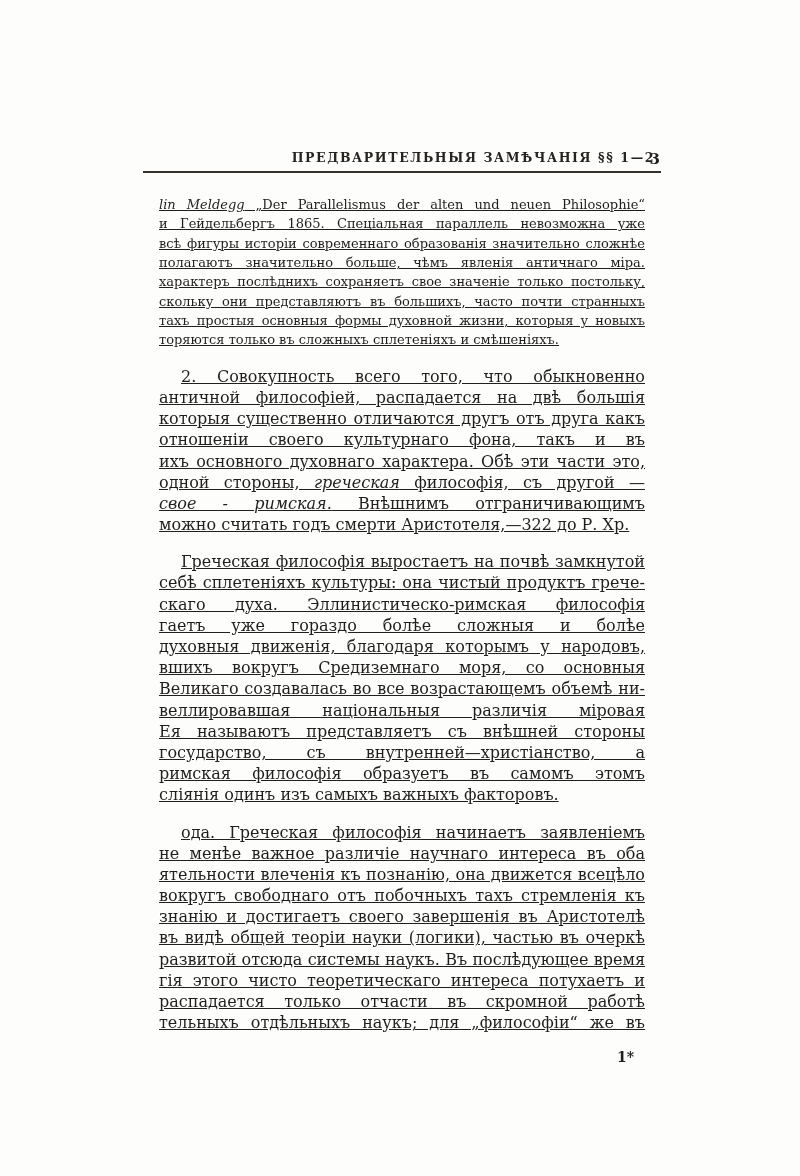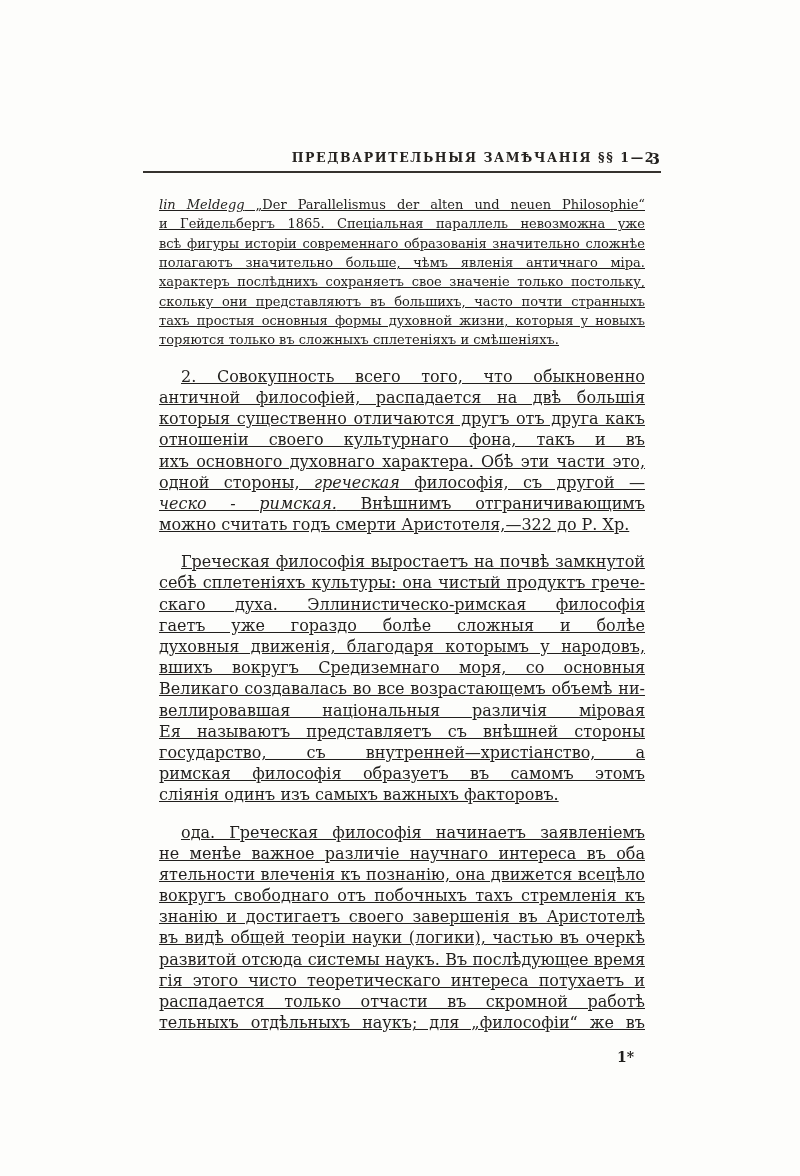--- a/index.html
+++ b/index.html
@@ -63,21 +63,21 @@
       </div>
 
     <div class="bodytext">
       <div class="para indent">
           <div class="line"><span>2. Совокупность всего того, что обыкновенно называютъ</span></div>
           <div class="line"><span>античной философіей, распадается на двѣ большія массы,</span></div>
           <div class="line"><span>которыя существенно отличаются другъ отъ друга какъ въ</span></div>
           <div class="line"><span>отношеніи своего культурнаго фона, такъ и въ отношеніи</span></div>
           <div class="line"><span>ихъ основного духовнаго характера. Обѣ эти части это, — съ</span></div>
           <div class="line"><span>одной стороны, </span><span class="it">греческая</span><span> философія, съ другой — </span></div>
-          <div class="line"><span class="it">ческо - римская.</span><span> Внѣшнимъ отграничивающимъ моментомъ</span></div>
+          <div class="line"><span class="it">свое - римская.</span><span> Внѣшнимъ отграничивающимъ моментомъ</span></div>
           <div class="line"><span>можно считать годъ смерти Аристотеля,—322 до Р. Хр.</span></div>
         </div>
       <div class="para indent">
           <div class="line"><span>Греческая философія выростаетъ на почвѣ замкнутой въ</span></div>
           <div class="line"><span>себѣ сплетеніяхъ культуры: она чистый продуктъ грече-</span></div>
           <div class="line"><span>скаго духа. Эллинистическо-римская философія предпола-</span></div>
           <div class="line"><span>гаетъ уже гораздо болѣе сложныя и болѣе противорѣчивыя</span></div>
           <div class="line"><span>духовныя движенія, благодаря которымъ у народовъ, жи-</span></div>
           <div class="line"><span>вшихъ вокругъ Средиземнаго моря, со основныя Александра</span></div>
           <div class="line"><span>Великаго создавалась во все возрастающемъ объемѣ ни-</span></div>

